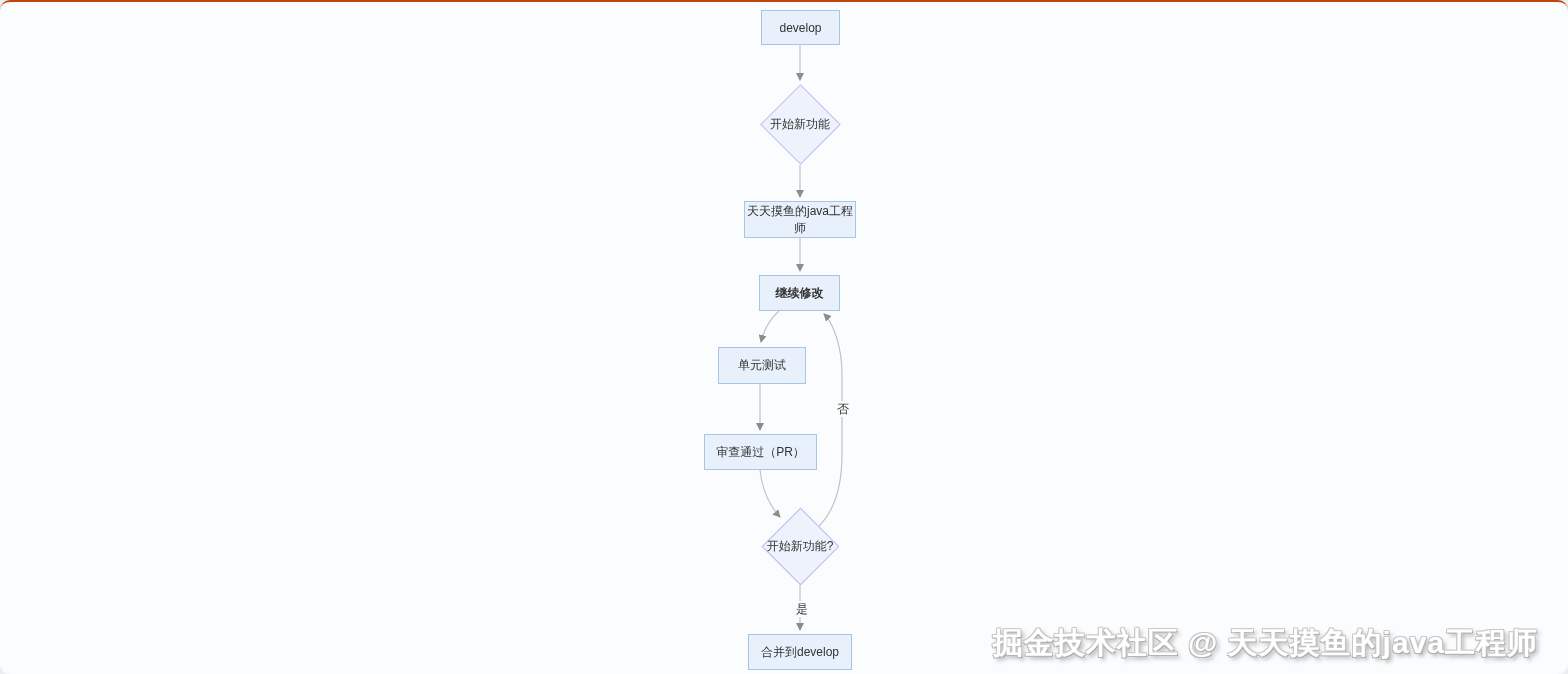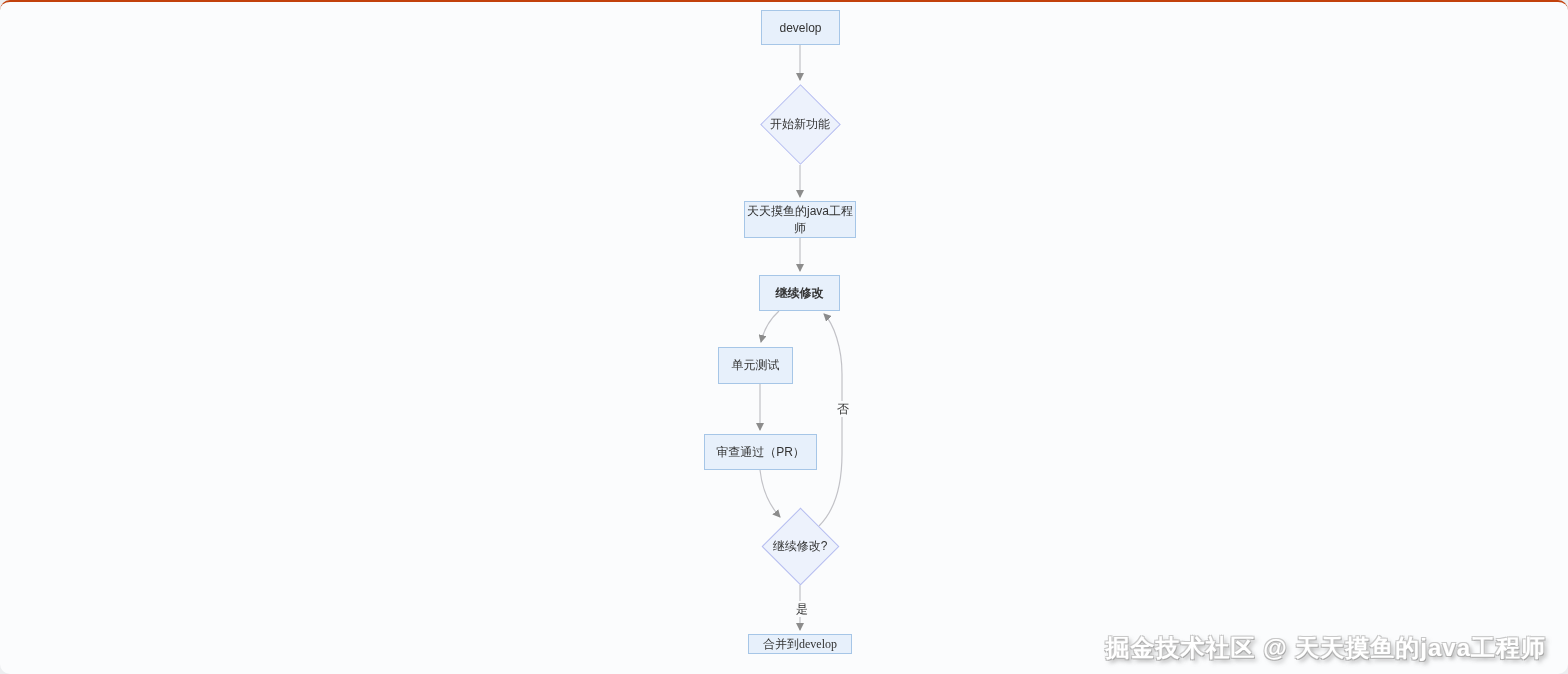--- a/index.html
+++ b/index.html
@@ -52,38 +52,38 @@
     transform:rotate(45deg);
     box-sizing:border-box;
   }
   .diamond-node .node-label{position:relative;z-index:1;}
   
   .n-develop       {left:761px;top:8px;  width:79px; height:35px;}
   .n-start-feature {left:760px;top:82px; width:80px; height:80px;}
   .n-start-feature .diamond-bg{left:11.5px;top:11.5px;width:57px;height:57px;}
   .n-create-branch {left:744px;top:199px;width:112px;height:37px;}
   .n-continue-edit {left:759px;top:273px;width:81px; height:36px;font-weight:bold;}
-  .n-unit-test     {left:718px;top:345px;width:75px; height:37px;font-family:Liberation Mono, monospace;}
+  .n-unit-test     {left:718px;top:345px;width:88px; height:37px;font-family:Liberation Mono, monospace;}
   .n-code-review   {left:704px;top:432px;width:113px;height:36px;}
   .n-review-pass   {left:761px;top:505px;width:78px; height:78px;}
   .n-review-pass .diamond-bg{left:11.5px;top:11.5px;width:55px;height:55px;}
-  .n-merge-develop {left:748px;top:632px;width:104px;height:20px;font-family:Liberation Serif, serif;}
+  .n-merge-develop {left:748px;top:632px;width:104px;height:36px;}
   .edge-label{
     position:absolute;
     font-size:12px;color:var(--text);
     background:var(--page-bg);
     padding:1px 3px;
     line-height:14px;
   }
   .lbl-no {left:834px;top:399px;}
   .lbl-yes{left:793px;top:599px;}
   .watermark{
     position:absolute;
-    right:22px;bottom:10px;
-    font-size:24px;font-weight:700;
+    right:30px;bottom:10px;
+    font-size:30px;font-weight:700;
     color:#ffffff;
     letter-spacing:1px;
     text-shadow:
       -1px -1px 0 #c9c9c9,
        1px -1px 0 #c9c9c9,
       -1px  1px 0 #b5b5b5,
        1px  1px 0 #a8a8a8,
        3px  3px 4px rgba(110,110,110,.55);
     white-space:nowrap;
   }
@@ -129,21 +129,21 @@
   <div class="node rect-node n-unit-test">
     <span class="node-label">单元测试</span>
   </div>
 
   <div class="node rect-node n-code-review">
     <span class="node-label">审查通过（PR）</span>
   </div>
 
   <div class="node diamond-node n-review-pass">
     <div class="diamond-bg"></div>
-    <span class="node-label">继续修改?</span>
+    <span class="node-label">开始新功能?</span>
   </div>
 
   <div class="node rect-node n-merge-develop">
     <span class="node-label">合并到develop</span>
   </div>
 
   <span class="edge-label lbl-no">否</span>
   <span class="edge-label lbl-yes">是</span>
 
   <div class="watermark">掘金技术社区 @ 天天摸鱼的java工程师</div>

